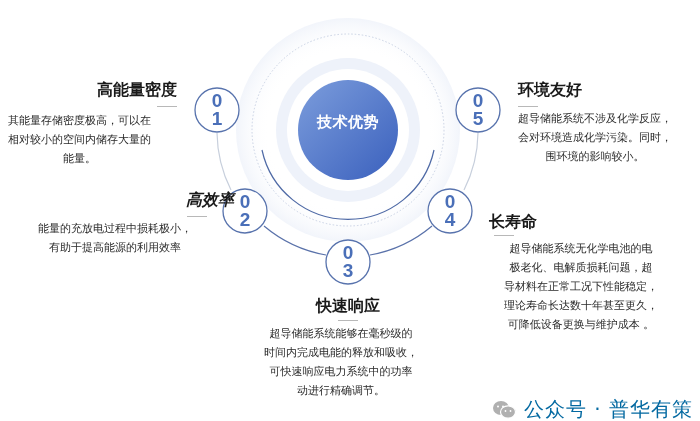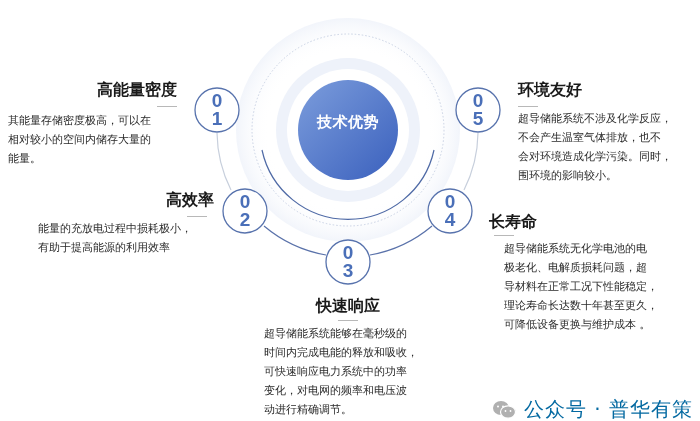--- a/index.html
+++ b/index.html
@@ -4,21 +4,21 @@
 <style>
   html,body{margin:0;padding:0;background:#ffffff;}
   body{width:700px;height:421px;position:relative;overflow:hidden;font-family:"DejaVu Sans","Liberation Sans",sans-serif;color:#222;}
   svg.bg{position:absolute;left:0;top:0;}
   .num{position:absolute;width:44px;height:44px;margin-left:-22px;margin-top:-22px;display:flex;flex-direction:column;align-items:center;justify-content:center;
        font-family:"Liberation Sans",sans-serif;font-weight:bold;font-size:19px;line-height:18px;color:#4a6fb8;}
   .center-label{position:absolute;left:298px;top:112px;width:100px;text-align:center;color:#fff;font-weight:bold;font-size:15px;line-height:20px;letter-spacing:0.5px;}
   .title{position:absolute;font-weight:bold;font-size:16px;color:#1a1a1a;white-space:nowrap;}
   .rule{position:absolute;height:1px;width:20px;background:#b8b8b8;}
   .desc{position:absolute;font-size:11px;line-height:19px;color:#2a2a2a;}
-  .desc span{display:block;white-space:nowrap;}
+  .desc span{display:block;white-space:nowrap;text-align:center;}
   .wm{position:absolute;left:492px;top:396px;display:flex;align-items:center;color:#0369a1;font-size:20px;letter-spacing:1px;}
   .wm .ic{width:26px;height:20px;position:relative;margin-right:6px;}
 </style>
 </head>
 <body>
 
 <svg class="bg" width="700" height="421" viewBox="0 0 700 421">
   <defs>
     <linearGradient id="cg" x1="0" y1="0" x2="1" y2="1">
       <stop offset="0" stop-color="#7c9ddc"></stop>
@@ -82,52 +82,50 @@
 </div>
 
 <div class="title" style="right:523px;top:80px;">高能量密度</div>
 <div class="rule" style="left:157px;top:106px;"></div>
 <div class="desc" style="left:8px;top:111px;">
   <span>其能量存储密度极高，可以在</span>
   <span>相对较小的空间内储存大量的</span>
   <span>能量。</span>
 </div>
 
-<div class="title" style="right:486px;top:190px;">高效率</div>
+<div class="title" style="right:466px;top:190px;font-style:italic;">高效率</div>
 <div class="rule" style="left:187px;top:216px;"></div>
 <div class="desc" style="left:38px;top:219px;">
   <span>能量的充放电过程中损耗极小，</span>
   <span>有助于提高能源的利用效率</span>
 </div>
 
 <div class="title" style="left:300px;top:296px;width:96px;text-align:center;">快速响应</div>
 <div class="rule" style="left:338px;top:320px;"></div>
 <div class="desc" style="left:264px;top:324px;">
   <span>超导储能系统能够在毫秒级的</span>
   <span>时间内完成电能的释放和吸收，</span>
   <span>可快速响应电力系统中的功率</span>
-  <span>变化，对电网的频率和电压波</span>
   <span>动进行精确调节。</span>
 </div>
 
 <div class="title" style="left:489px;top:212px;">长寿命</div>
 <div class="rule" style="left:494px;top:235px;"></div>
 <div class="desc" style="left:504px;top:239px;">
   <span>超导储能系统无化学电池的电</span>
   <span>极老化、电解质损耗问题，超</span>
   <span>导材料在正常工况下性能稳定，</span>
   <span>理论寿命长达数十年甚至更久，</span>
   <span>可降低设备更换与维护成本 。</span>
 </div>
 
 <div class="title" style="left:518px;top:80px;">环境友好</div>
 <div class="rule" style="left:518px;top:106px;"></div>
 <div class="desc" style="left:518px;top:109px;">
   <span>超导储能系统不涉及化学反应，</span>
-  <span>不会产生温室气体排放，也不</span>
   <span>会对环境造成化学污染。同时，</span>
   <span>围环境的影响较小。</span>
 </div>
 
 <div class="wm">
   <span class="ic">
     <svg width="26" height="20" viewBox="0 0 26 20">
       <ellipse cx="9" cy="8" rx="8" ry="7" fill="#b0b0b0"></ellipse>
       <ellipse cx="16" cy="12" rx="7.5" ry="6.2" fill="#b0b0b0" stroke="#fff" stroke-width="1.2"></ellipse>
       <circle cx="6" cy="6.5" r="1" fill="#fff"></circle>

